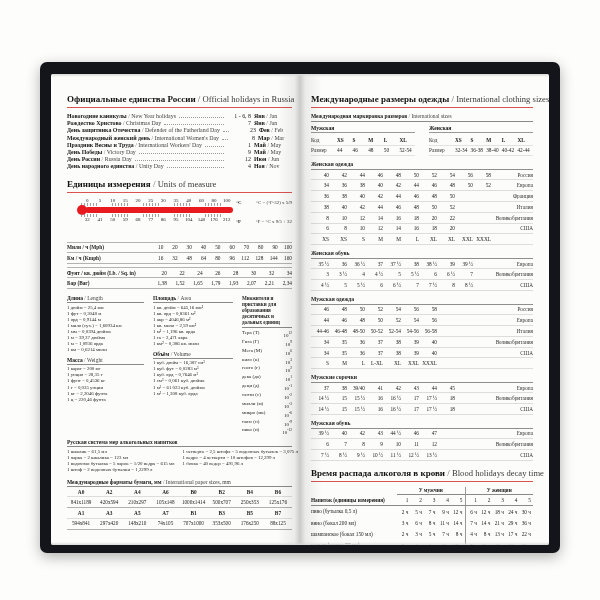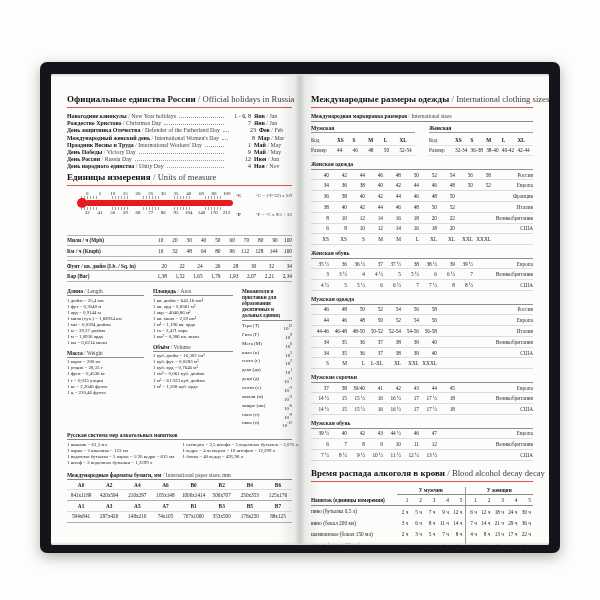--- a/index.html
+++ b/index.html
@@ -158,21 +158,21 @@
             </div>
             <div class="h-row">
               <span class="h-names"><span class="b">День народного единства</span><span class="gs"> / </span><span class="g">Unity Day</span></span>
               <span class="leader"></span>
               <span class="h-day">4</span>
               <span class="h-mon"><span class="b">Ноя</span><span class="gs"> / </span><span class="g">Nov</span></span>
             </div>
           </div>
       </section>
 
-      <section style="margin-top:1px;">
+      <section style="margin-top:8px;">
         <div class="sec-h"><span class="ru">Единицы измерения</span><span class="gs"> / </span><span class="en">Units of measure</span></div>
 
         <div class="thermo">
           <div class="t-inner">
             <div class="t-nums">
                 <span class="t-num">0</span>
                 <span class="t-num">5</span>
                 <span class="t-num">10</span>
                 <span class="t-num">15</span>
                 <span class="t-num">20</span>
@@ -800,21 +800,21 @@
               <span class="st-cell">13 ½</span>
               <span class="st-cell"></span>
               <span class="st-cell"></span>
               <span class="st-cell"></span>
               <span class="st-country">США</span>
             </div>
           </div>
       </section>
 
       <section class="alc">
-        <div class="sec-h"><span class="ru">Время распада алкоголя в крови</span><span class="gs"> / </span><span class="en">Blood alcohol decay decay</span></div>
+        <div class="sec-h"><span class="ru">Время распада алкоголя в крови</span><span class="gs"> / </span><span class="en">Blood holidays decay time</span></div>
         <div class="alc-table">
             <div class="alc-grp-row">
               <span class="alc-spacer"></span>
               <span class="alc-grp">
                 <span class="alc-grp-title">У мужчин</span>
               </span>
               <span class="alc-grp women">
                 <span class="alc-grp-title">У женщин</span>
               </span>
             </div>

